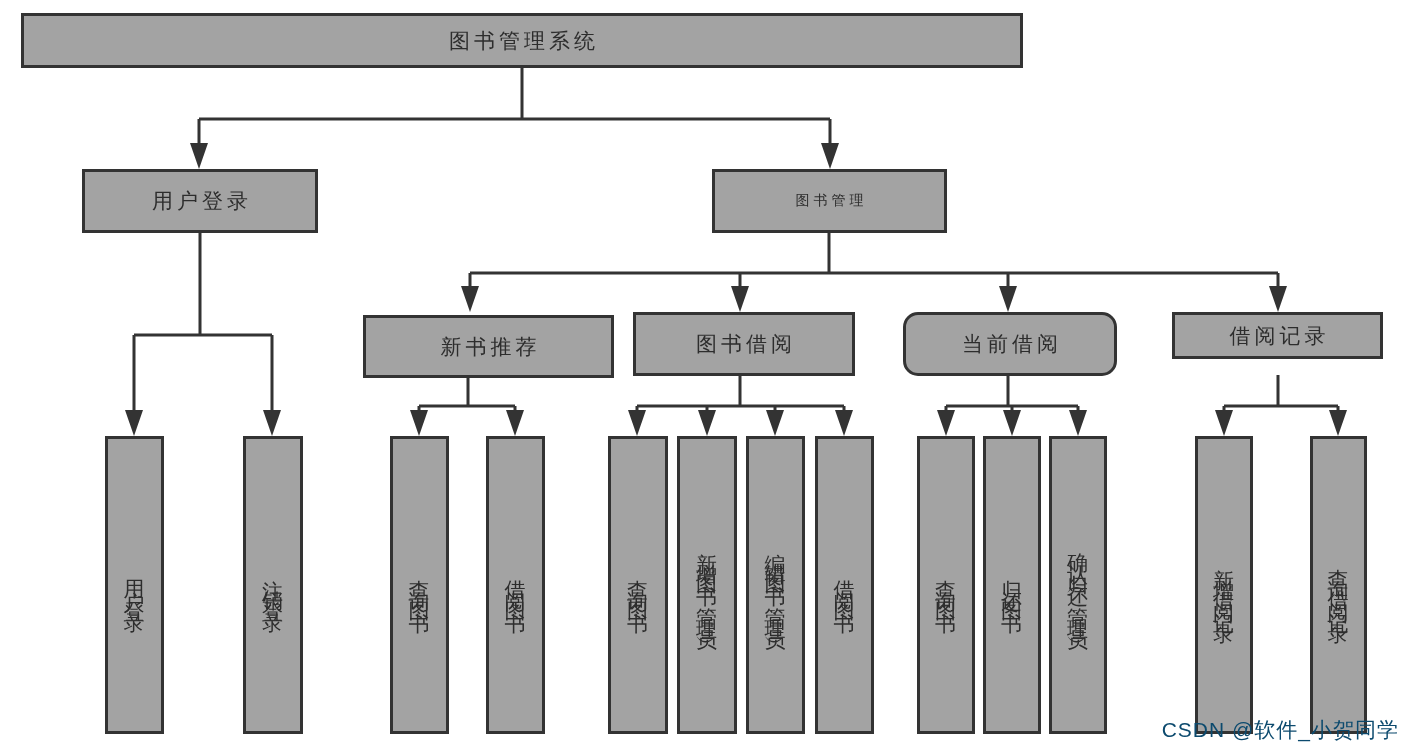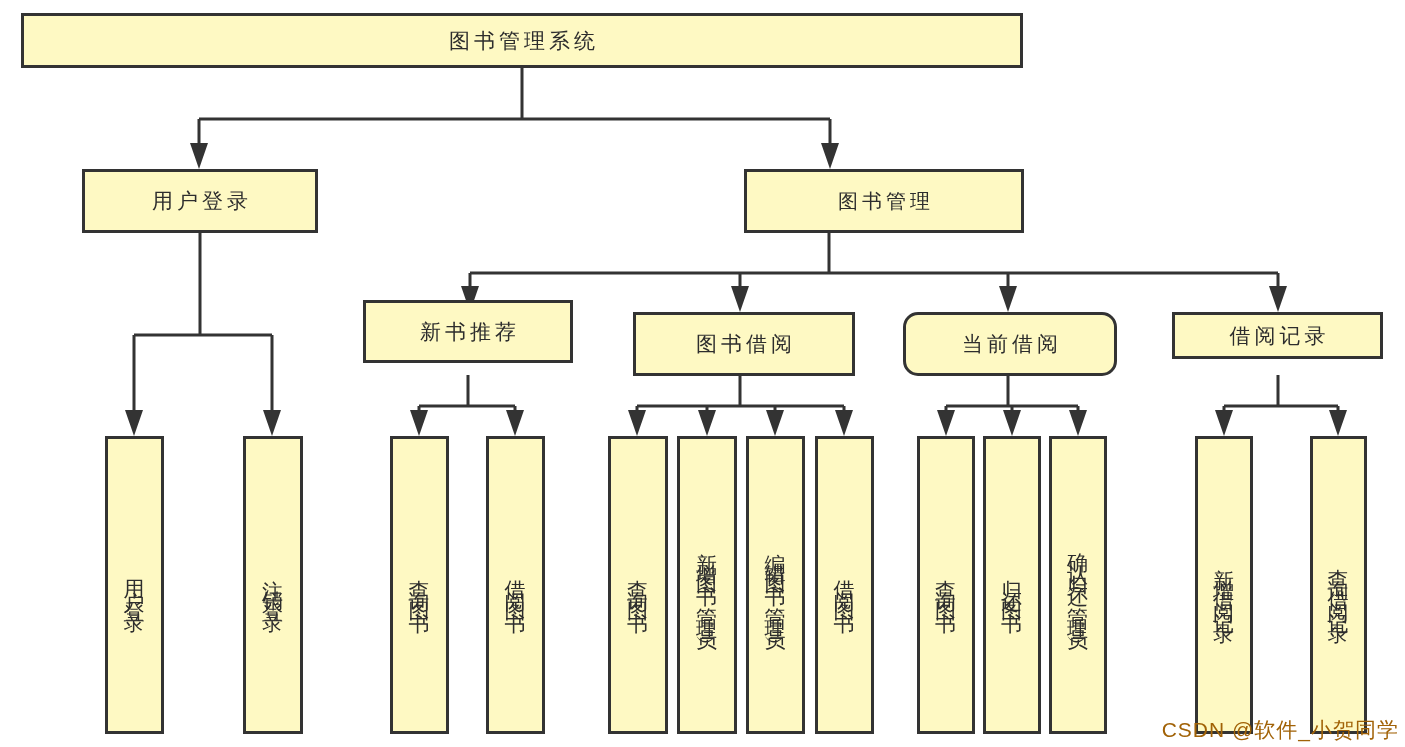--- a/index.html
+++ b/index.html
@@ -4,21 +4,21 @@
 <style>
   html,body { margin:0; padding:0; background:#ffffff; }
   .canvas {
     position:relative; width:1405px; height:747px; background:#ffffff;
     overflow:hidden;
     font-family:"Liberation Sans","DejaVu Sans",sans-serif;
   }
   svg.connectors { position:absolute; left:0; top:0; z-index:1; }
   .node {
     position:absolute; box-sizing:border-box;
-    border:3px solid #333333; background:#fef9c3;
+    border:3px solid #333333; background:#a3a3a3;
     display:flex; align-items:center; justify-content:center;
     color:#2d2d2d; z-index:2;
   }
   .node.h .lbl { letter-spacing:4px; white-space:nowrap; text-indent:4px; }
   .node.v .lbl {
     writing-mode:vertical-rl; text-orientation:mixed;
     letter-spacing:11px; line-height:1; white-space:nowrap;
   }
   .watermark {
     position:absolute; right:6px; bottom:3px; z-index:3;
@@ -57,24 +57,24 @@
       <polygon points="1215,410 1233,410 1224,436" fill="#333333"></polygon>
       <polygon points="1329,410 1347,410 1338,436" fill="#333333"></polygon>
     </svg>
   <div>
       <div class="node h" style="left: 21px; top: 13px; width: 1002px; height: 55px; font-size: 21px;">
         <span class="lbl">图书管理系统</span>
       </div>
       <div class="node h" style="left: 82px; top: 169px; width: 236px; height: 64px; font-size: 21px;">
         <span class="lbl">用户登录</span>
       </div>
-      <div class="node h" style="left: 712px; top: 169px; width: 280px; height: 64px; font-size: 20px; margin-left: 32px;">
+      <div class="node h" style="left: 712px; top: 169px; width: 235px; height: 64px; font-size: 14px;">
         <span class="lbl">图书管理</span>
       </div>
-      <div class="node h" style="left: 363px; top: 300px; width: 210px; height: 63px; font-size: 21px;">
+      <div class="node h" style="left: 363px; top: 315px; width: 251px; height: 63px; font-size: 21px;">
         <span class="lbl">新书推荐</span>
       </div>
       <div class="node h" style="left: 633px; top: 312px; width: 222px; height: 64px; font-size: 21px;">
         <span class="lbl">图书借阅</span>
       </div>
       <div class="node h" style="left: 903px; top: 312px; width: 214px; height: 64px; font-size: 21px; border-radius: 15px;">
         <span class="lbl">当前借阅</span>
       </div>
       <div class="node h" style="left: 1172px; top: 312px; width: 211px; height: 47px; font-size: 21px;">
         <span class="lbl">借阅记录</span>
@@ -112,14 +112,14 @@
       <div class="node v" style="left: 1049px; top: 436px; width: 58px; height: 298px; font-size: 21px;">
         <span class="lbl">确认归还（管理员）</span>
       </div>
       <div class="node v" style="left: 1195px; top: 436px; width: 58px; height: 298px; font-size: 21px;">
         <span class="lbl">新增借阅记录</span>
       </div>
       <div class="node v" style="left: 1310px; top: 436px; width: 57px; height: 298px; font-size: 21px;">
         <span class="lbl">查询借阅记录</span>
       </div>
     </div>
-  <div class="watermark" style="color: #a16207; margin-top: 8px;">CSDN @软件_小贺同学</div>
+  <div class="watermark" style="color: #0c4a6e; margin-top: 8px;">CSDN @软件_小贺同学</div>
 </div>
 
 </body></html>

